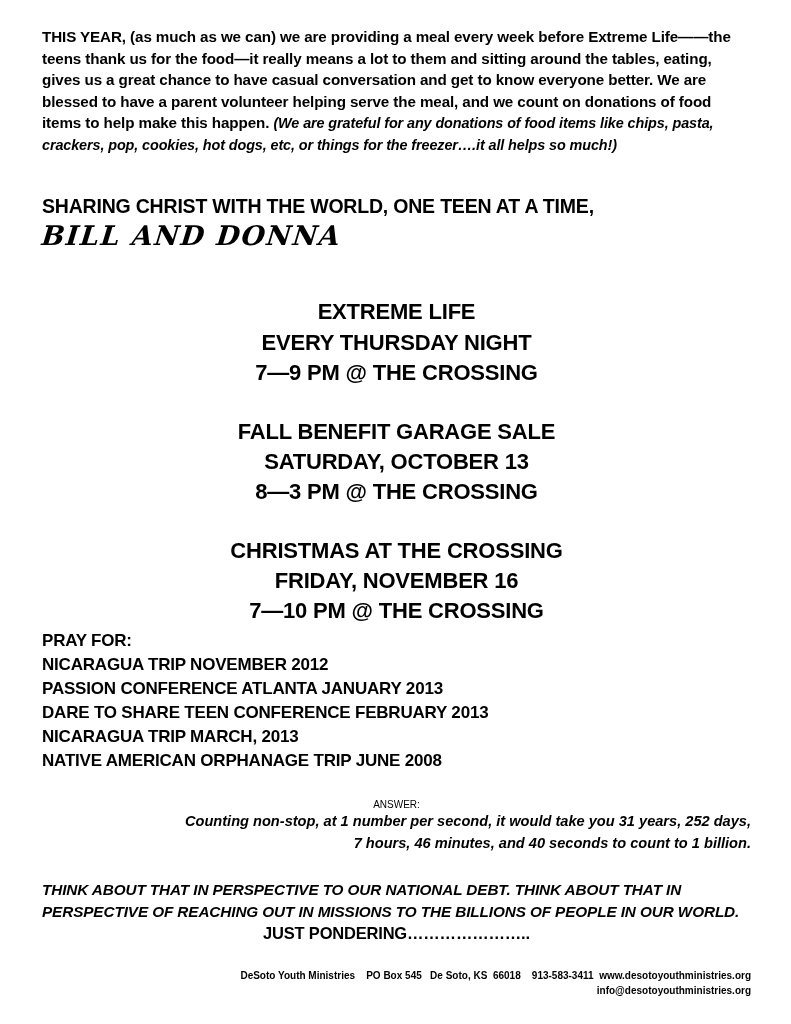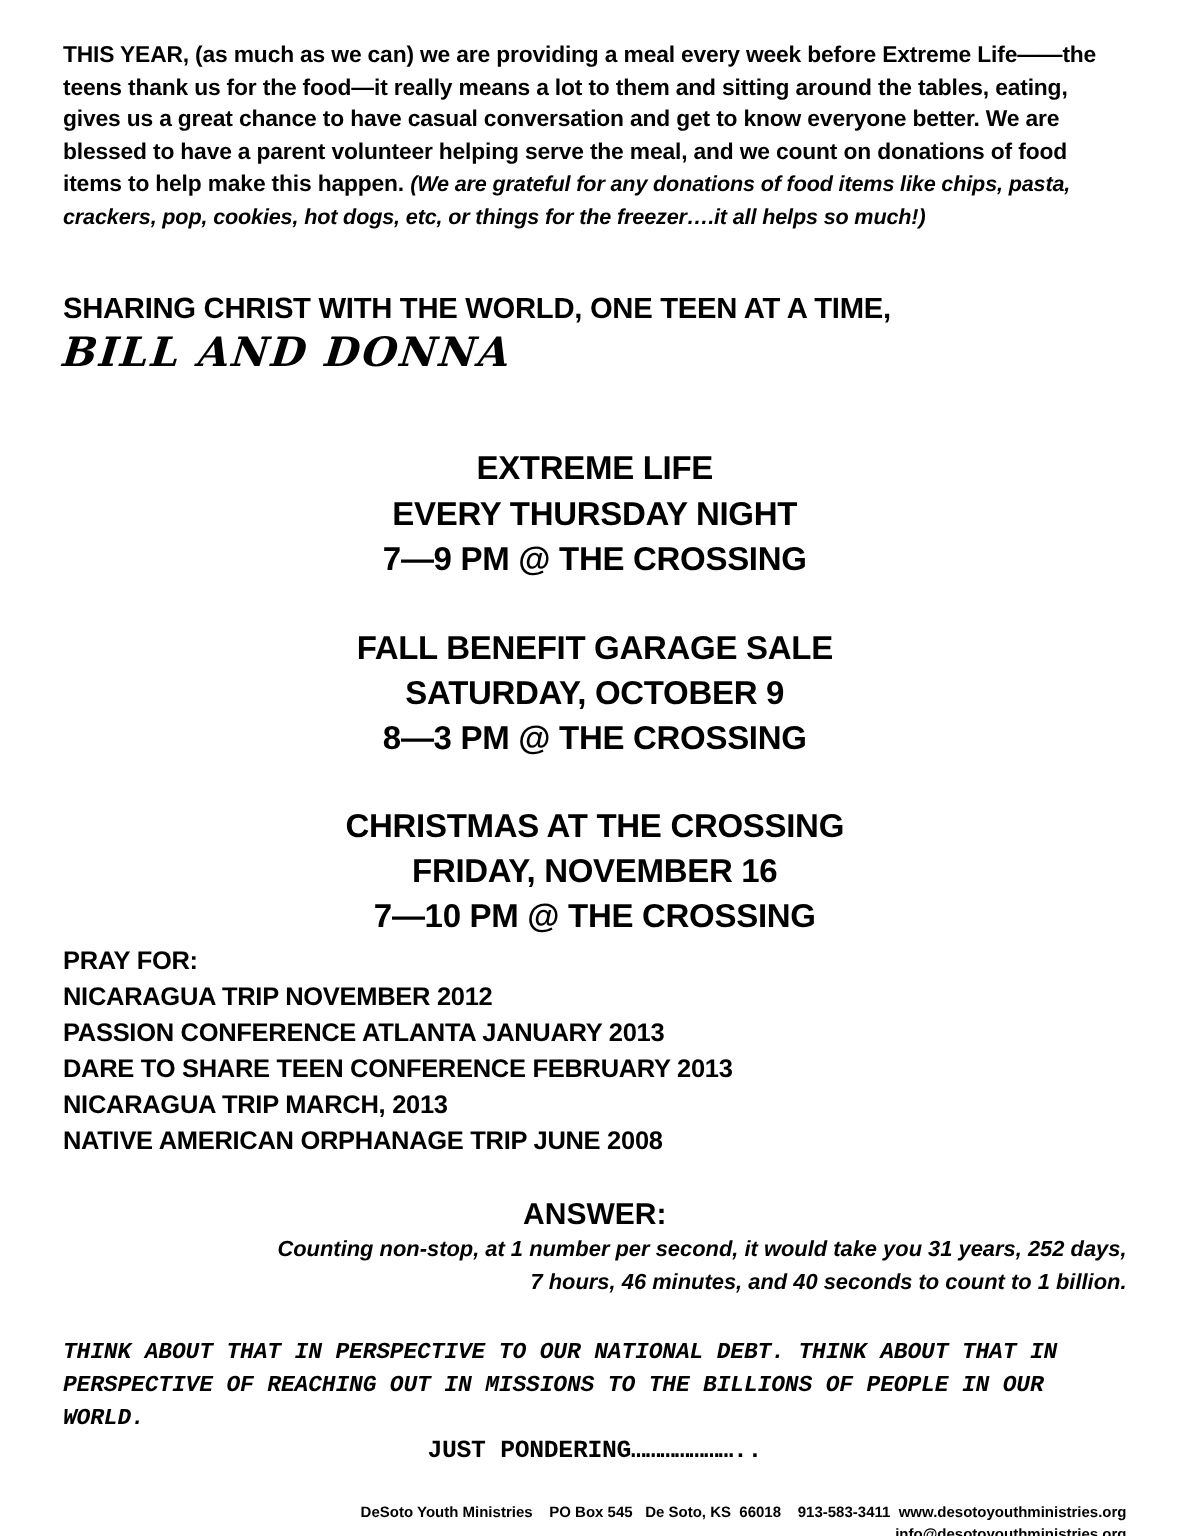--- a/index.html
+++ b/index.html
@@ -84,36 +84,35 @@
     line-height: 1.42;
     letter-spacing: -0.2px;
   }
 
   
   .answer {
     margin-top: 26px;
     text-align: center;
   }
   .answer-title {
-    font-size: 20px;
-    font-weight: bold;
+    font-size: 10px;
+    font-weight: normal;
   }
   .answer-body {
     font-size: 14.6px;
     font-weight: bold;
     font-style: italic;
     line-height: 1.4;
     margin-top: 1px;
     text-align: right;
   }
 
   
   .closing {
     margin-top: 26px;
-    font-family: Liberation Mono, monospace;
   }
   .closing-line {
     font-size: 15.3px;
     font-weight: bold;
     font-style: italic;
     line-height: 1.42;
     letter-spacing: -0.1px;
     text-align: left;
   }
   .pondering {
@@ -151,21 +150,21 @@
   <div class="events">
 
     <div class="event">
       <div class="event-line">EXTREME LIFE</div>
       <div class="event-line">EVERY THURSDAY NIGHT</div>
       <div class="event-line">7—9 PM @ THE CROSSING</div>
     </div>
 
     <div class="event">
       <div class="event-line">FALL BENEFIT GARAGE SALE</div>
-      <div class="event-line">SATURDAY, OCTOBER 9</div>
+      <div class="event-line">SATURDAY, OCTOBER 13</div>
       <div class="event-line">8—3 PM @ THE CROSSING</div>
     </div>
 
     <div class="event">
       <div class="event-line">CHRISTMAS AT THE CROSSING</div>
       <div class="event-line">FRIDAY, NOVEMBER 16</div>
       <div class="event-line">7—10 PM @ THE CROSSING</div>
     </div>
 
   </div>

